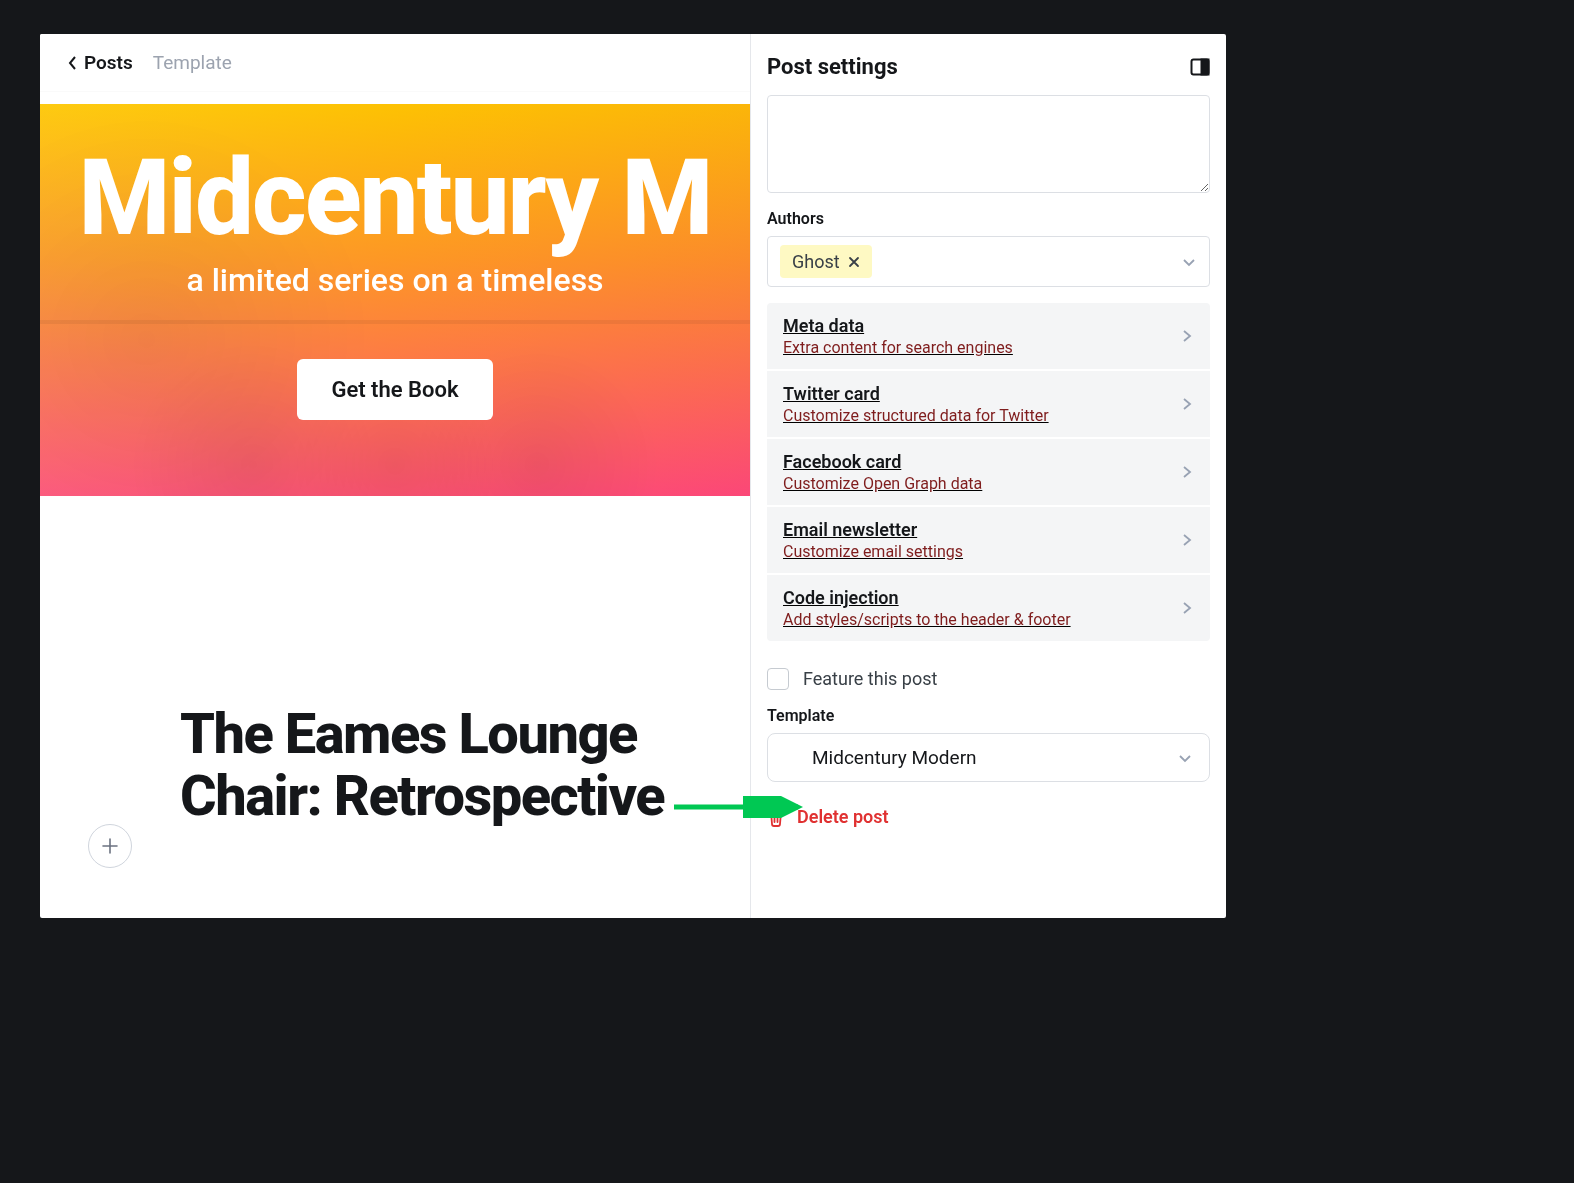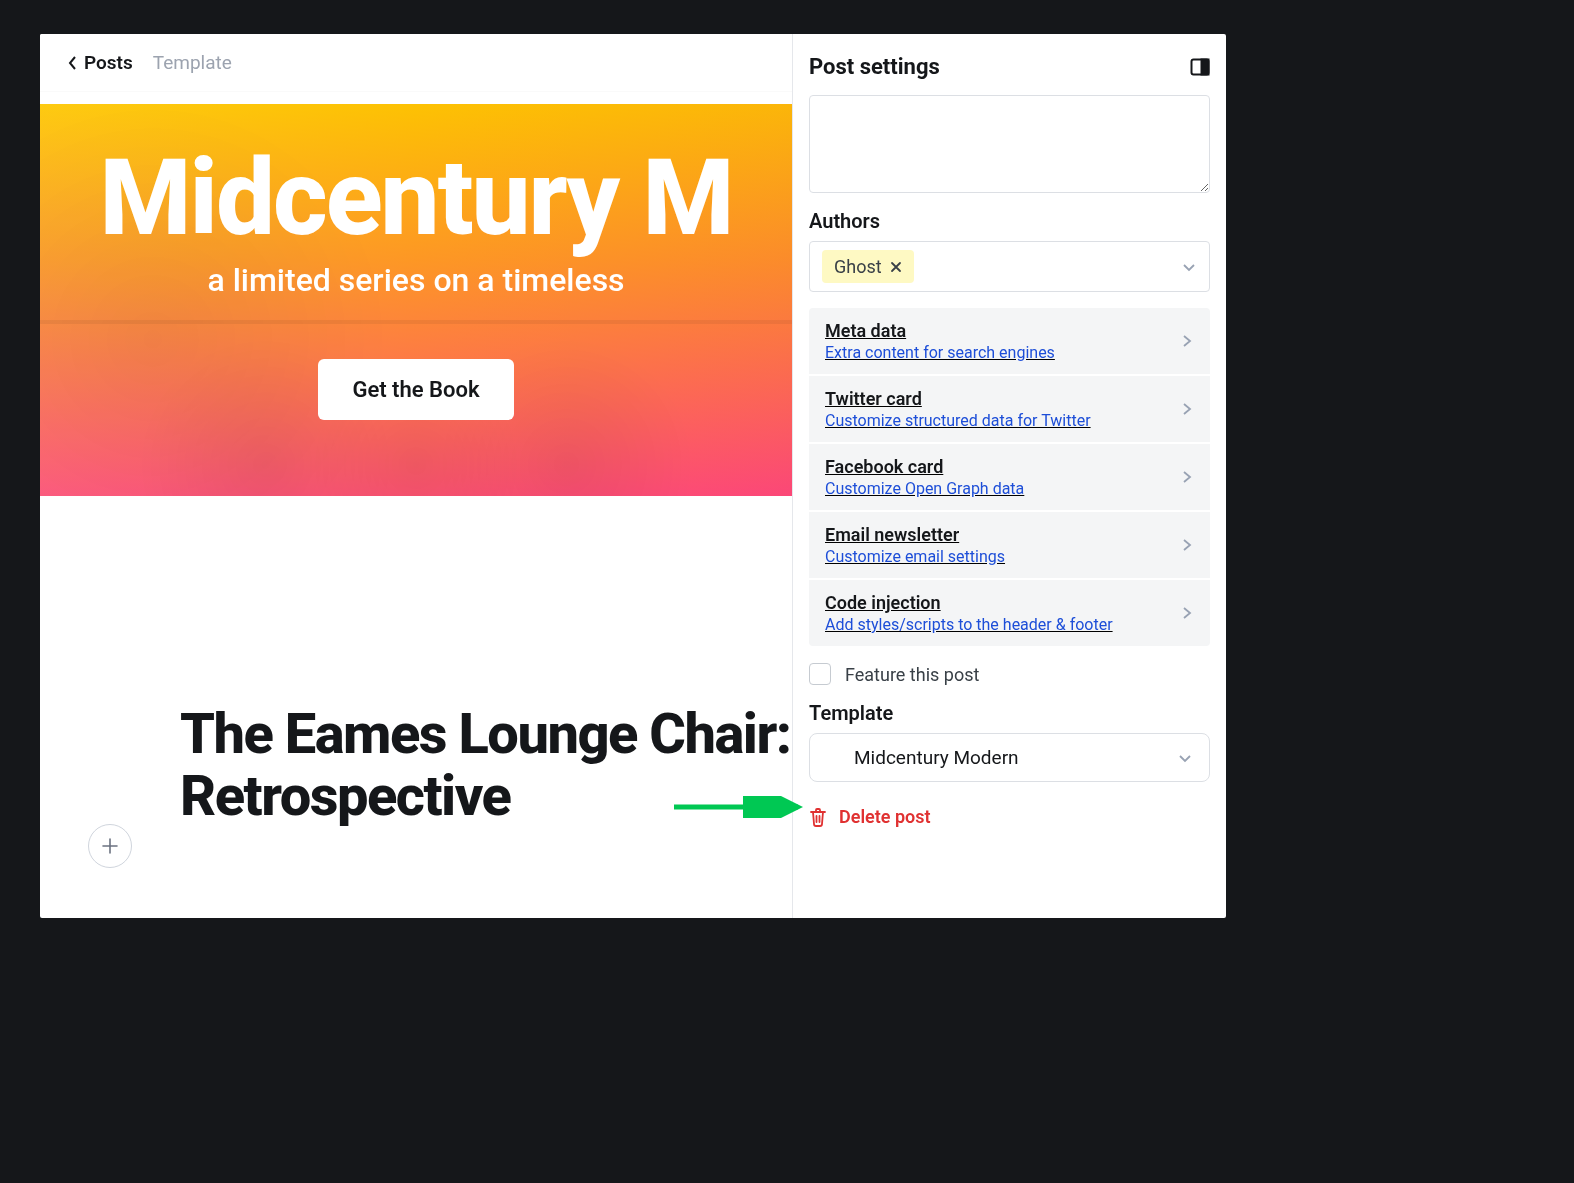--- a/index.html
+++ b/index.html
@@ -115,21 +115,21 @@
     border-radius: 50%;
     border: 1px solid #d0d5dd;
     background:#fff;
     display:flex; align-items:center; justify-content:center;
     cursor:pointer;
   }
   .add-btn svg { width: 18px; height: 18px; stroke:#6b7280; }
 
   
   .sidebar {
-    width: 434px;
+    width: 476px;
     border-left: 1px solid #e5e7eb;
     padding: 20px 16px 20px 16px;
     display: flex;
     flex-direction: column;
     gap: 16px;
     overflow-y: auto;
   }
   .sidebar-head {
     display: flex;
     align-items: center;
@@ -149,21 +149,21 @@
     height: 98px;
     border: 1px solid #dcdfe4;
     border-radius: 4px;
     background: #fff;
     resize: vertical;
     padding: 10px;
     font-size: 16px;
     color: #374151;
   }
   .sec-label {
-    font-size: 20px;
+    font-size: 16px;
     font-weight: 600;
     color: #15171a;
     margin-bottom: 8px;
   }
   .authors-box {
     border: 1px solid #dcdfe4;
     border-radius: 4px;
     padding: 8px 12px;
     display:flex; align-items:center; justify-content:space-between;
     cursor:text;
@@ -181,25 +181,25 @@
   .meta-list { display:flex; flex-direction:column; gap:2px;text-decoration:underline; }
   .meta-item {
     background: #f4f5f6;
     padding: 12px 16px;
     display:flex; align-items:center; justify-content:space-between;
     cursor:pointer;
   }
   .meta-item:first-child { border-top-left-radius:4px; border-top-right-radius:4px; }
   .meta-item:last-child  { border-bottom-left-radius:4px; border-bottom-right-radius:4px; }
   .meta-text h4 { font-size: 18px; font-weight:600; color:#15171a; margin-bottom:2px; }
-  .meta-text p  { font-size: 16px; color:#1d4ed8; }
+  .meta-text p  { font-size: 16px; color:#7f1d1d; }
   .meta-item svg { width: 14px; height: 14px; stroke:#98a2b3; flex-shrink:0; }
   .feature-row {
-    display:flex; align-items:center; gap:14px;
-    margin-top: 1px;
+    display:flex; gap:14px;
+    margin-top: 11px;
   }
   .chkbox {
     width: 22px; height: 22px;
     border: 1px solid #c6cbd1;
     border-radius: 4px;
     background:#fff;
     cursor:pointer;
   }
   .feature-row span { font-size: 18px; color:#394047; }
   .tmpl-select {

